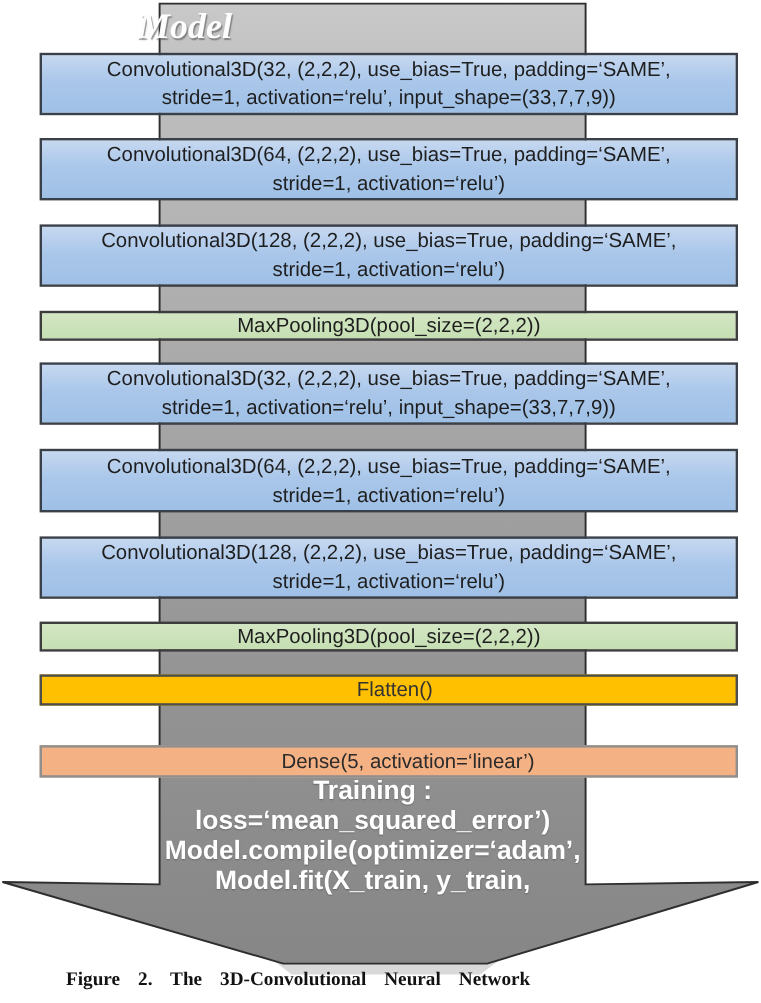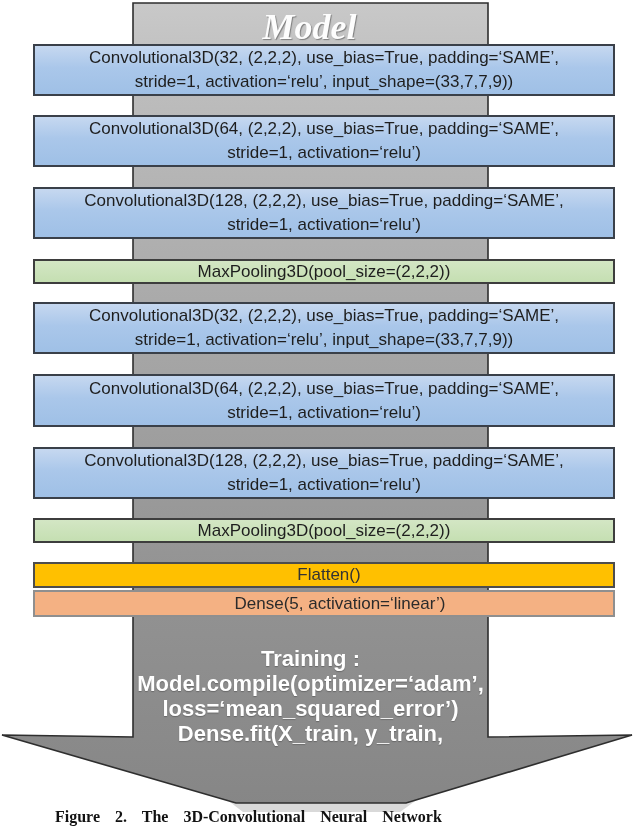--- a/index.html
+++ b/index.html
@@ -1,39 +1,39 @@
 <!DOCTYPE html>
 <html><head>
 <meta charset="utf-8">
 <style>
   html,body{margin:0;padding:0;background:#ffffff;}
   #figure{position:relative;width:634px;height:836px;background:#ffffff;overflow:hidden;
           font-family:"Liberation Sans",sans-serif;}
   #arrow-svg{position:absolute;left:0;top:0;z-index:0;}
-  .model-title{position:absolute;left:132px;top:6px;width:355px;height:36px;z-index:2;
-    text-align:center;font-family:"Liberation Serif",serif;font-weight:bold;font-style:italic;
-    font-size:36px;color:#fdfdfd;text-shadow:1px 1px 1px rgba(90,90,90,.65);}
+  .model-title{position:absolute;left:115px;top:6px;width:355px;height:36px;z-index:2;
+    text-align:left;font-family:"Liberation Serif",serif;font-weight:bold;font-style:italic;
+    font-size:30px;color:#fdfdfd;text-shadow:1px 1px 1px rgba(90,90,90,.65);}
   .layer{position:absolute;left:33px;width:582px;box-sizing:border-box;z-index:2;
     display:flex;align-items:center;justify-content:center;text-align:center;
     font-size:17px;line-height:24px;color:#1e1e1e;white-space:pre-line;}
   .conv{background:linear-gradient(180deg,#c6d8f0 0%,#aac7ea 45%,#9fc0e6 100%);
     border:2px solid #3a4049;}
   .pool{background:linear-gradient(180deg,#d3e6c4 0%,#c5dfb2 100%);border:2px solid #3d3d3d;}
   .flatten{background:#ffc000;border:2px solid #4d4d4d;color:#333333;}
   .dense{background:#f4b183;border:2px solid #8f8f8f;color:#2b2b2b;}
   .l0{top:44px;height:52px;}
   .l1{top:115px;height:52px;}
   .l2{top:187px;height:52px;}
   .l3{top:259px;height:25px;line-height:21px;}
   .l4{top:302px;height:52px;}
   .l5{top:374px;height:53px;}
   .l6{top:447px;height:52px;}
   .l7{top:518px;height:25px;line-height:21px;}
   .l8{top:562px;height:26px;line-height:22px;padding-left:10px;}
-  .l9{top:590px;height:27px;line-height:23px;padding-left:32px;}
+  .l9{top:621px;height:27px;line-height:23px;padding-left:32px;}
   .training{position:absolute;left:113px;top:646px;width:395px;z-index:2;text-align:center;
     color:#ffffff;font-weight:bold;font-size:22px;}
   .training div{line-height:25px;text-shadow:0 1px 1px rgba(70,70,70,.5);}
   .caption{position:absolute;left:14px;top:808px;width:634px;z-index:2;overflow:hidden;
     white-space:nowrap;padding-left:41px;box-sizing:border-box;
     font-family:"Liberation Serif",serif;font-weight:bold;font-size:16px;color:#121212;
     word-spacing:11px;}
 </style>
 </head>
 <body>
@@ -68,20 +68,20 @@
   <div class="layer conv l5">Convolutional3D(64, (2,2,2), use_bias=True, padding=‘SAME’,
 stride=1, activation=‘relu’)</div>
   <div class="layer conv l6">Convolutional3D(128, (2,2,2), use_bias=True, padding=‘SAME’,
 stride=1, activation=‘relu’)</div>
   <div class="layer pool l7">MaxPooling3D(pool_size=(2,2,2))</div>
   <div class="layer flatten l8">Flatten()</div>
   <div class="layer dense l9">Dense(5, activation=‘linear’)</div>
 
   <div class="training">
     <div>Training :</div>
+    <div>loss=‘mean_squared_error’)</div>
     <div>Model.compile(optimizer=‘adam’,</div>
-    <div>loss=‘mean_squared_error’)</div>
-    <div>Dense.fit(X_train, y_train,</div>
+    <div>Model.fit(X_train, y_train,</div>
   </div>
 
   <div class="caption">Figure 2. The 3D-Convolutional Neural Network</div>
 
 </div>
 
 </body></html>

